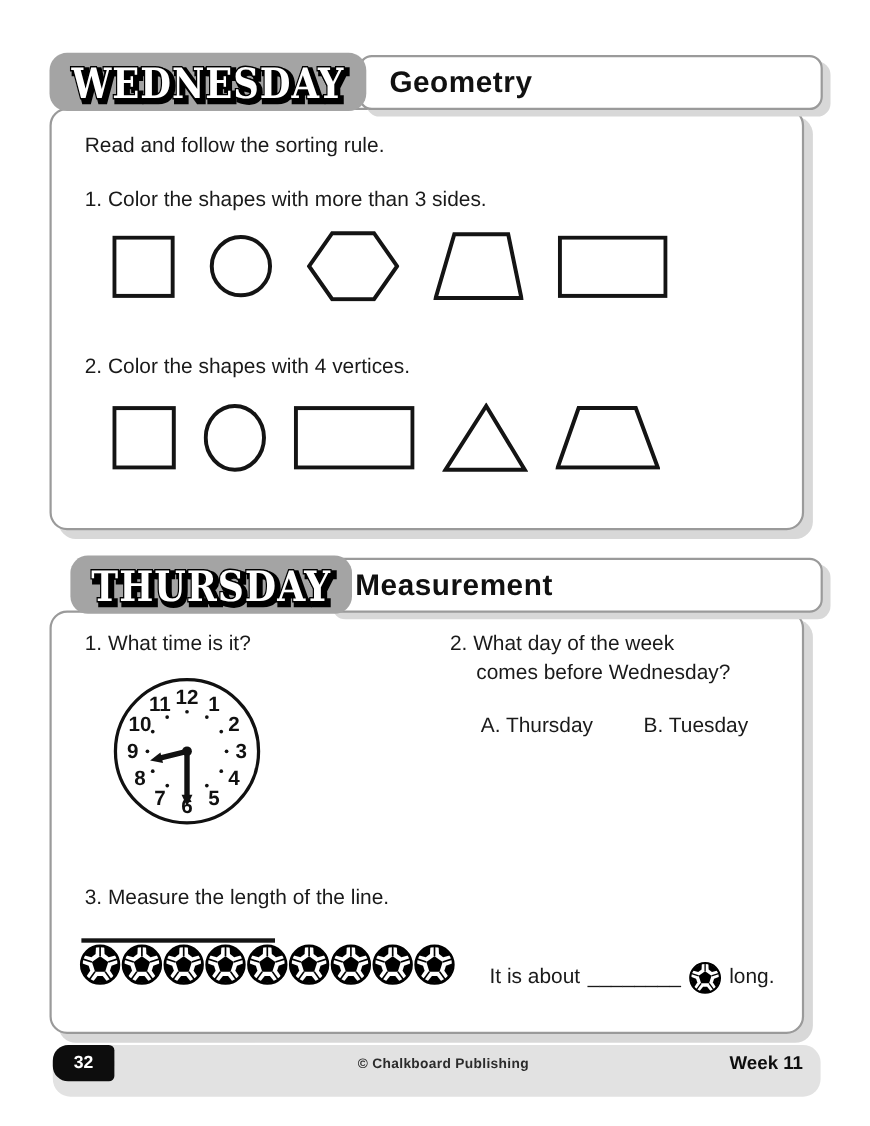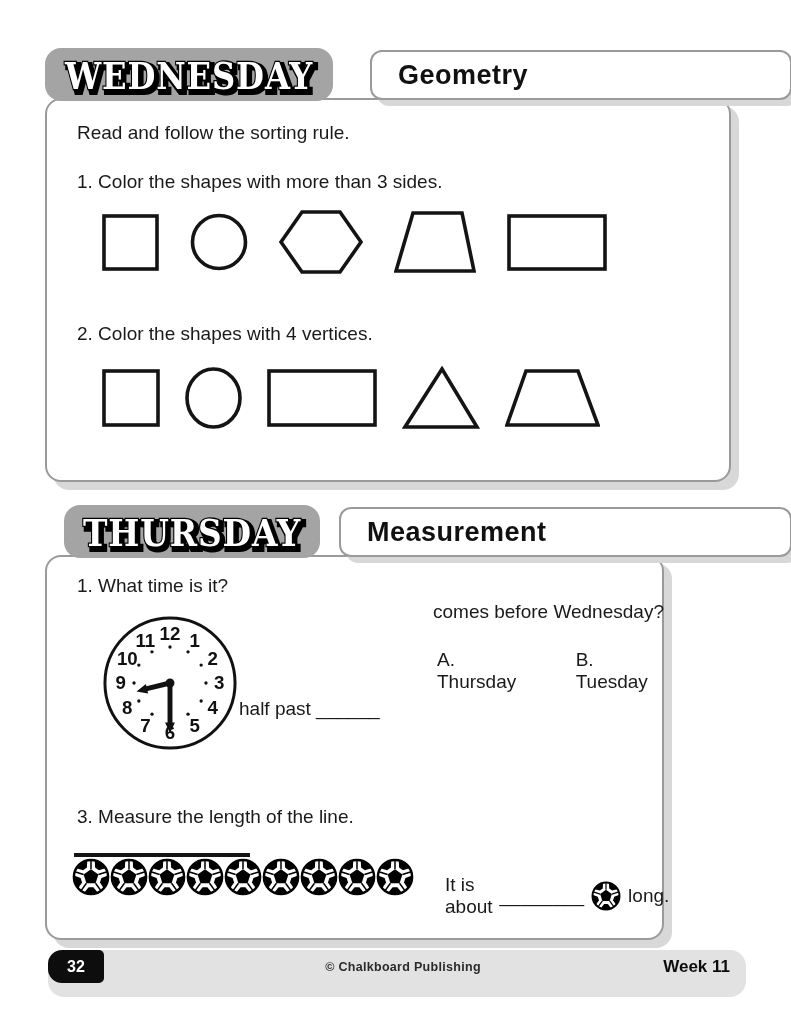--- a/index.html
+++ b/index.html
@@ -17,31 +17,31 @@
   #banner-thu { left:45px; top:505px; width:256px; height:53px;margin-left:19px; }
   .banner-svg text {
     font-family:"DejaVu Serif", serif; font-weight:bold; font-size:38px;
     letter-spacing:1px;
   }
   
   .subject-bar {
     position:absolute; height:50px; background:#ffffff; border:2.5px solid #9a9a9a;
     border-radius:12px; box-shadow:7px 6px 0 #d8d8d8; z-index:2;
     display:flex; align-items:center; padding-left:26px;
-    font-size:27px; font-weight:bold; letter-spacing:.5px; color:#111;margin-left:44px;
+    font-size:27px; font-weight:bold; letter-spacing:.5px; color:#111;
   }
   #subject-wed { left:326px; top:50px; width:422px; }
   #subject-thu { left:295px; top:507px; width:453px; }
   
   .panel {
     position:absolute; left:45px; background:#ffffff; border:2.5px solid #9a9a9a;
     border-radius:16px; box-shadow:8px 8px 0 #d8d8d8; z-index:1;
   }
   #panel-wed { top:98px;  width:686px; height:384px; }
-  #panel-thu { top:555px; width:619px; height:385px; }
+  #panel-thu { top:555px; width:686px; height:385px; }
   .txt { position:absolute; font-size:19px; line-height:1.25; white-space:nowrap; }
   .shape-row { position:absolute; display:flex; align-items:center; }
   #q1-shapes { left:55px; top:110px; gap:31px; }
   #q2-shapes { left:55px; top:266px; gap:25px; }
   
   #clock-wrap { position:absolute; left:54px; top:57px; width:138px; height:138px; }
   #half-past { left:192px; top:140px; }
   #thu-q2-l1 { left:362px; top:17px; }
   #thu-q2-l2 { left:386px; top:43px; }
   #thu-q2-options { position:absolute; left:390px; top:92px; display:flex; gap:46px; font-size:19px; }
@@ -163,25 +163,22 @@
           <circle cx="51.7" cy="38.4" r="1.7" fill="#111"></circle>
           <text x="70.0" y="26.5" text-anchor="middle" font-size="19" font-weight="bold" font-family="Liberation Sans, sans-serif" fill="#111">12</text>
           <circle cx="70.0" cy="33.5" r="1.7" fill="#111"></circle>
           <line x1="70" y1="70" x2="46.7" y2="75.8" stroke="#111" stroke-width="5" stroke-linecap="round"></line>
           <polygon points="36.0,78.5 45.5,71.0 47.9,80.7" fill="#111"></polygon>
           <line x1="70" y1="70" x2="70.0" y2="110.0" stroke="#111" stroke-width="5" stroke-linecap="round"></line>
           <polygon points="70.0,121.0 65.0,110.0 75.0,110.0" fill="#111"></polygon>
           <circle cx="70" cy="70" r="4.5" fill="#111"></circle>
         </svg></div>
 
-    <div class="txt" id="half-past">
-      <span>half past</span>
-      <span>______</span>
-    </div>
-
+
+    <div class="txt" id="thu-q2-l1">2. What day of the week</div>
     <div class="txt" id="thu-q2-l2">comes before Wednesday?</div>
     <div id="thu-q2-options">
       <span>A. Thursday</span>
       <span>B. Tuesday</span>
     </div>
 
     <div class="txt" id="thu-q3-prompt">3. Measure the length of the line.</div>
     <div id="measured-line"></div>
     <div id="balls-row">
         <svg width="38" height="38" viewBox="0 0 40 40">

